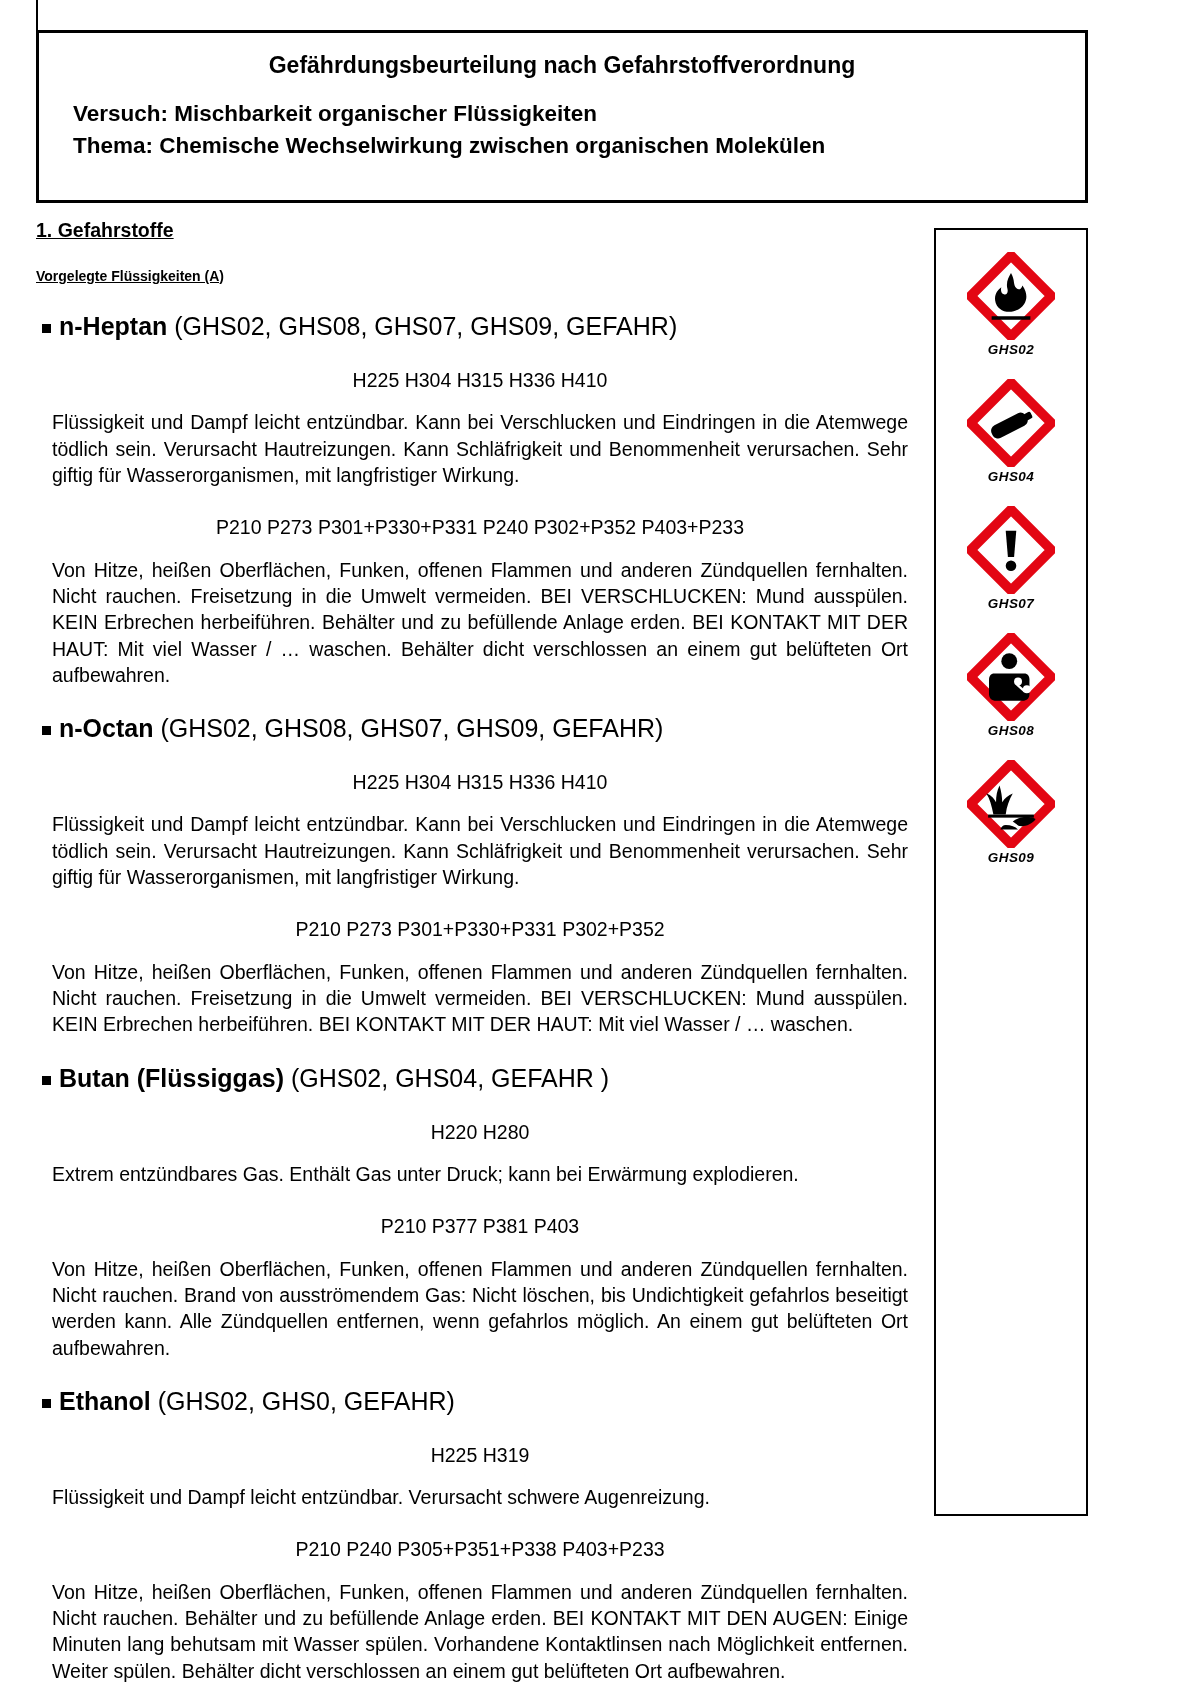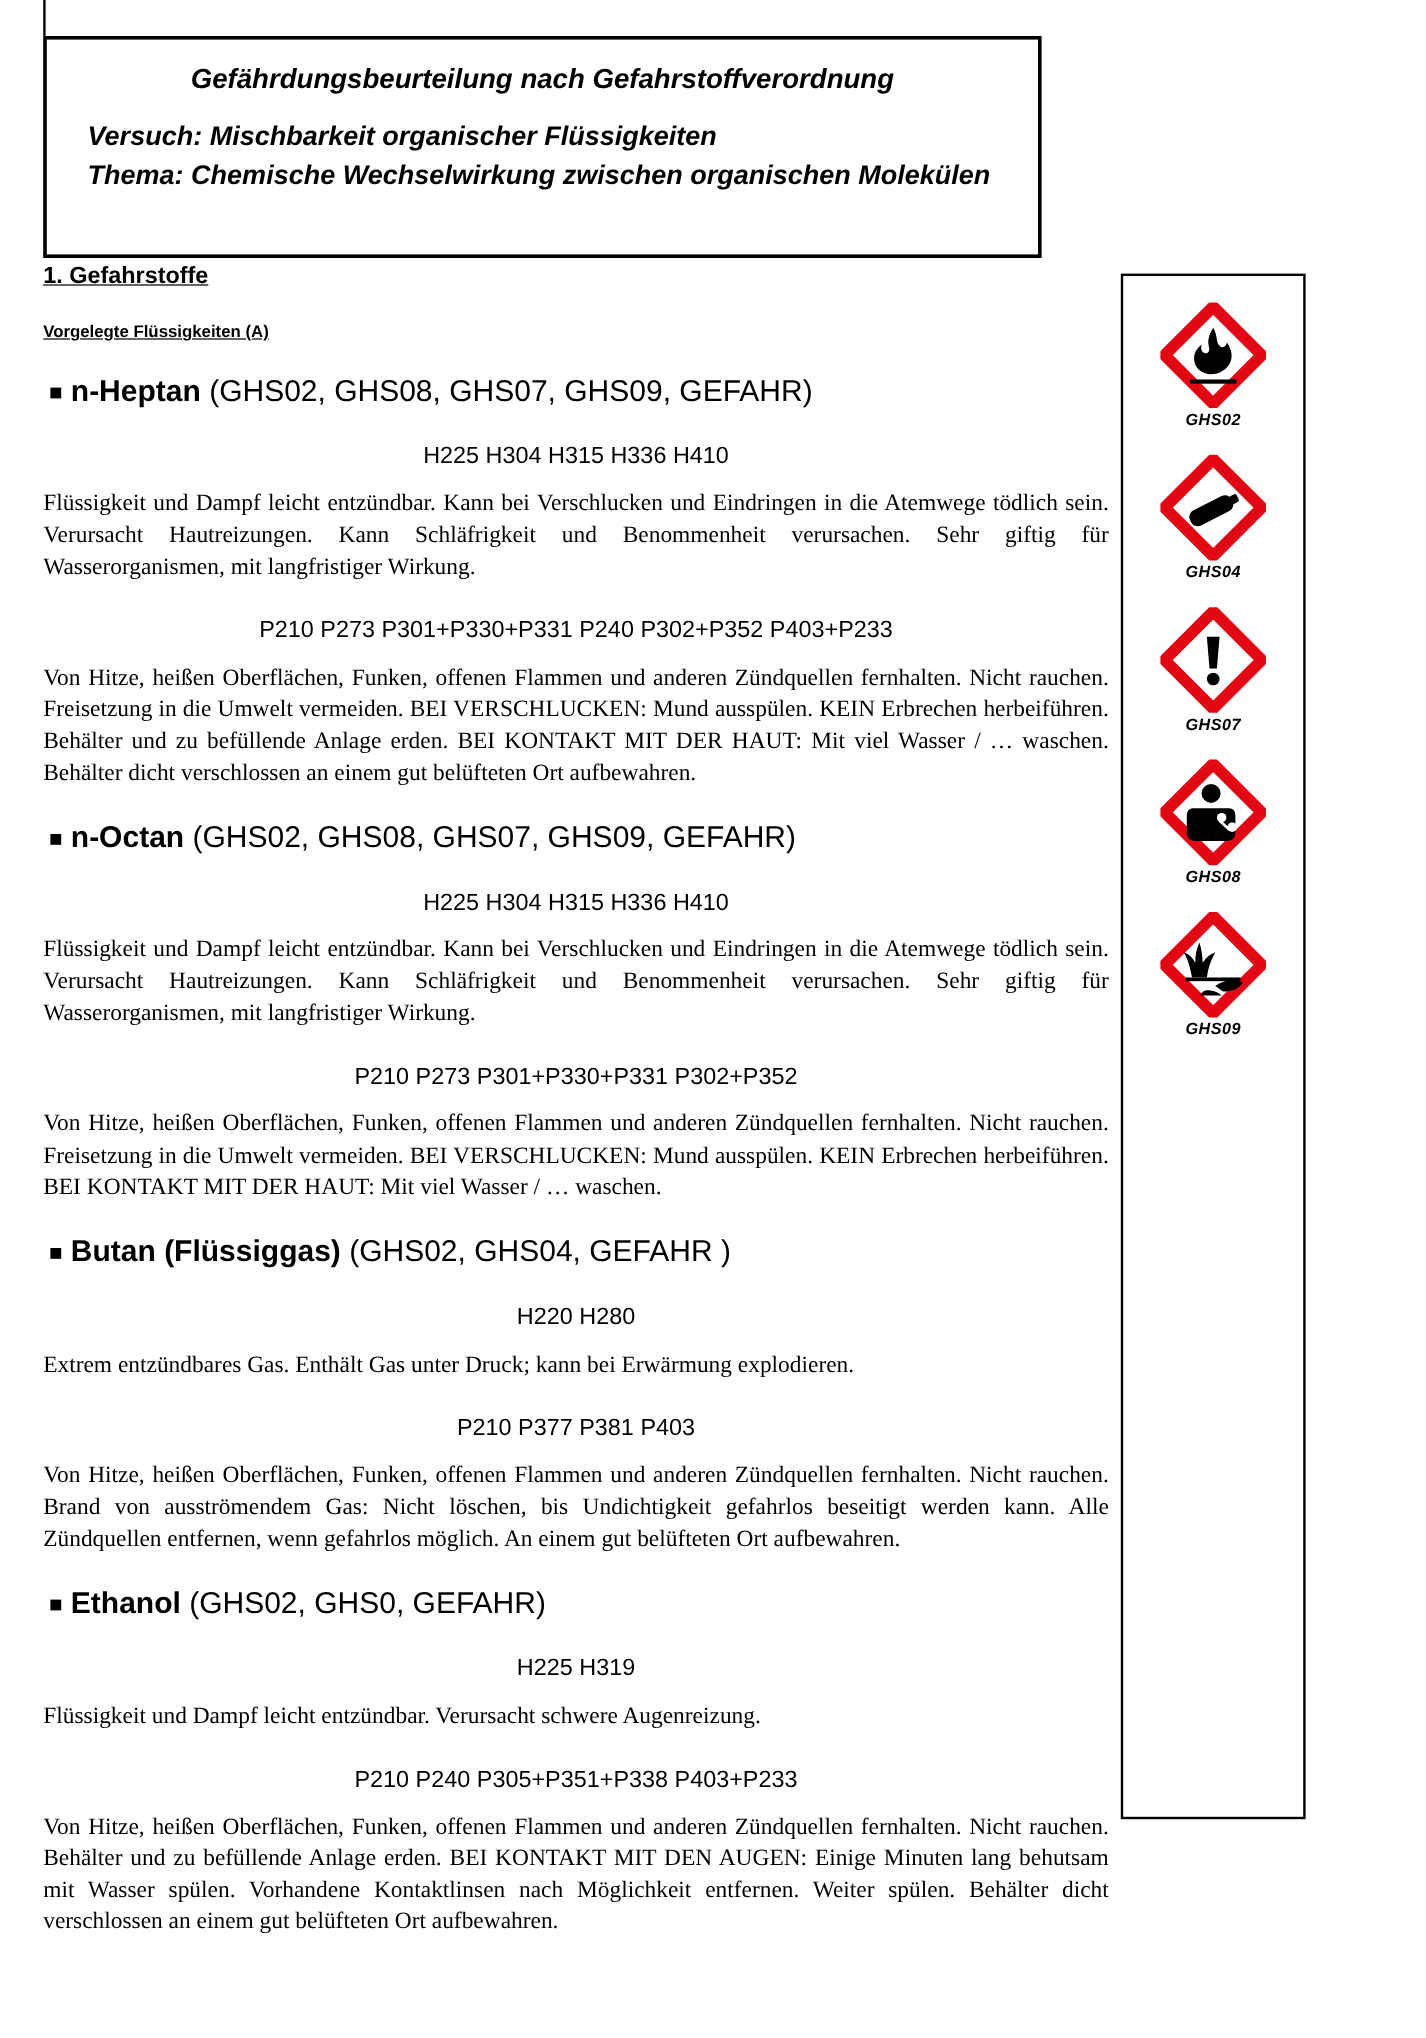--- a/index.html
+++ b/index.html
@@ -32,25 +32,24 @@
     top: 0;
     width: 1188px;
     height: 1698px;
   }
 
   
   .header-box {
     position: absolute;
     left: 36px;
     top: 30px;
-    width: 832px;
+    width: 1052px;
     box-sizing: border-box;
     border: 3px solid #000;
-    padding: 14px 20px 32px 20px;
-    font-style: italic;
+    padding: 14px 20px 20px 20px;
   }
   .header-title {
     text-align: center;
     font-weight: bold;
     font-size: 23px;
     line-height: 1.25;
     margin: 4px 0 20px 0;
   }
   .header-line {
     font-weight: bold;
@@ -104,24 +103,23 @@
 
   .codes {
     font-size: 19.5px;
     line-height: 1.35;
     margin: 14px;
     text-align: center;
   }
   .descr {
     font-size: 19.5px;
     line-height: 1.35;
-    margin: 0;
+    margin: 16px;
     text-align: justify;
     text-justify: inter-word;
-    font-family: Liberation Serif, serif;
   }
 
   
   .picto-panel {
     position: absolute;
     left: 934px;
     top: 228px;
     width: 154px;
     height: 1288px;
     box-sizing: border-box;

